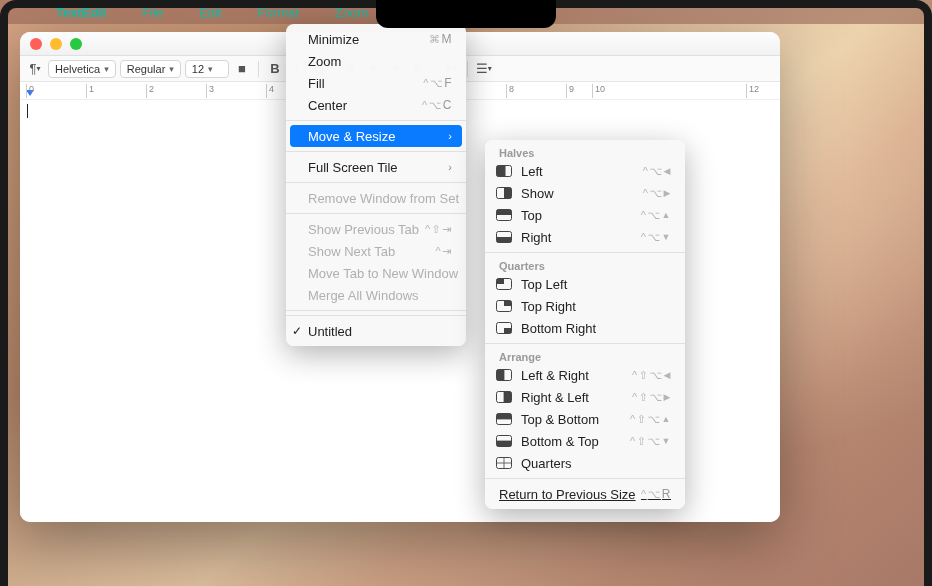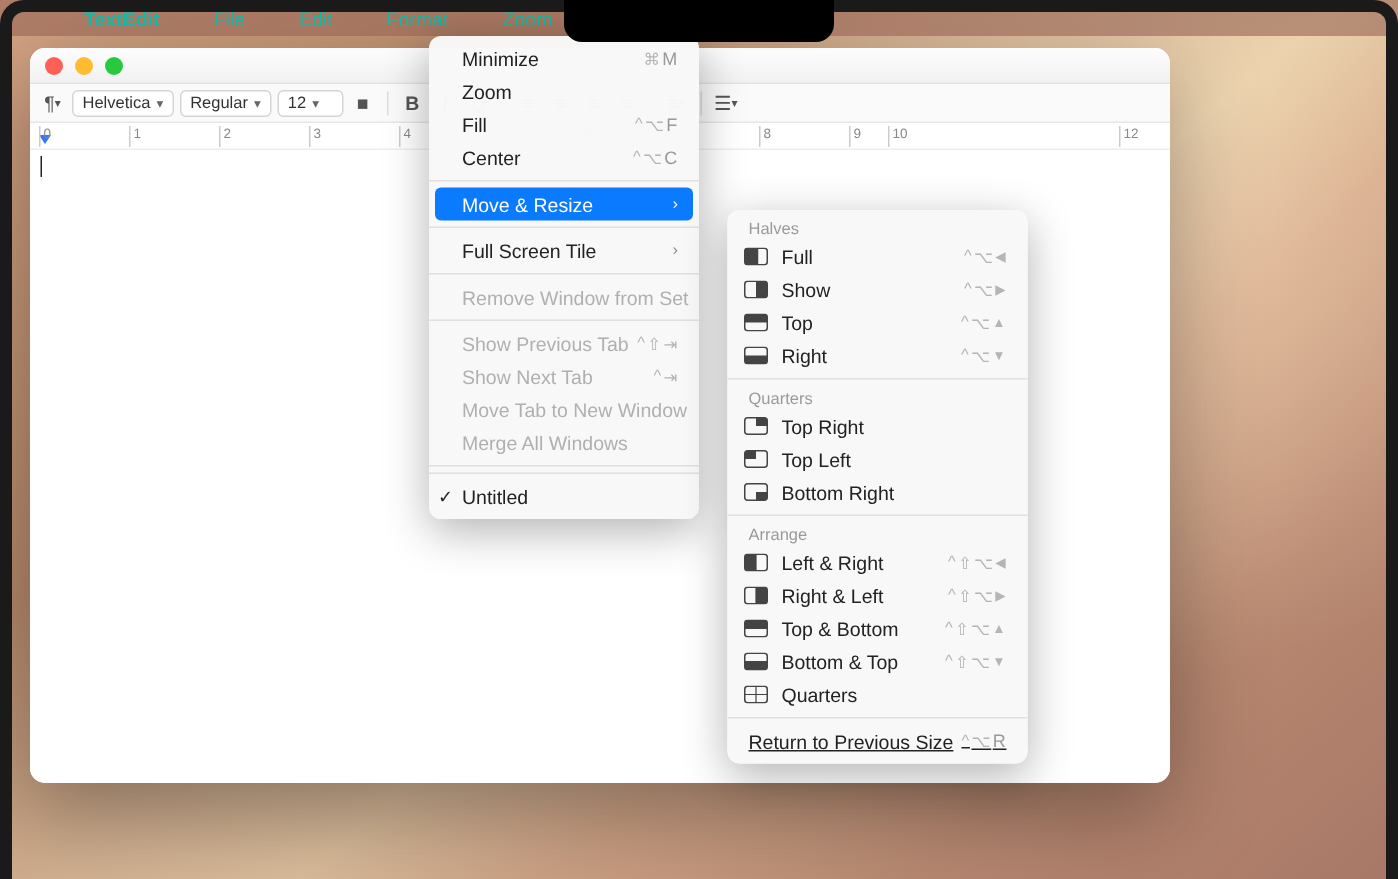--- a/index.html
+++ b/index.html
@@ -38,21 +38,21 @@
 .menu { position:absolute; background:rgba(248,248,248,0.98); border-radius:8px; box-shadow:0 8px 30px rgba(0,0,0,0.3); padding:4px 0; font-size:13px; color:#222; z-index:60; min-width:180px; }
 .menu .row { display:flex; align-items:center; justify-content:space-between; padding:2px 14px 2px 22px; height:22px; white-space:nowrap; cursor:default; position:relative; }
 .menu .row .label { flex:1; }
 .menu .row .shortcut { color:#999; font-size:12px; letter-spacing:0.5px; display:flex; align-items:center; gap:1px; }
 .menu .row.highlighted { background:#0a7aff; color:#fff; margin:0 4px; border-radius:4px; padding-left:18px; padding-right:10px; }
 .menu .row.highlighted .chev { color:#fff; margin-left:12px; }
 .menu .row.disabled { color:#b0b0b0; }
 .menu .row .chev { color:#888; margin-left:12px; font-size:11px; }
 .menu .row .check { position:absolute; left:6px; color:#222; font-size:12px; }
 .menu .divider { height:1px; background:#e0e0e0; margin:4px 0; }
-.menu .section { padding:3px 14px 1px; color:#9a9a9a; font-size:11px; font-weight:400; }
+.menu .section { padding:3px 14px 1px; color:#9a9a9a; font-size:11px; font-weight:700; }
 
 .submenu { position:absolute; top:140px; left:485px; width:200px; }
 .submenu .row { padding-left:10px; }
 .submenu .row .icn { width:18px; height:14px; margin-right:8px; display:flex; align-items:center; justify-content:center; }
 .submenu .row .icn svg { width:16px; height:12px; }
 .submenu .row.footer { padding-left:14px;text-decoration:underline; }
 
 .shortcut .sym { font-size:11px; color:#b5b5b5; }
 </style>
 </head>
@@ -209,21 +209,21 @@
 
 <div class="menu submenu" id="submenu">
     <div class="section">Halves</div>
     <div class="row">
       <span class="icn">
         <svg viewBox="0 0 16 12">
           <rect x="0.5" y="0.5" width="15" height="11" rx="2" fill="none" stroke="#444" stroke-width="1"></rect>
           <path d="M2 0.5 h7.5 v11 h-7.5 a1.5 1.5 0 0 1 -1.5 -1.5 v-8 a1.5 1.5 0 0 1 1.5 -1.5 z" fill="#444"></path>
         </svg>
       </span>
-      <span class="label">Full</span>
+      <span class="label">Left</span>
       <span class="shortcut">
         <span class="sym">^</span>
         <span class="sym">⌥</span>
         <span class="sym" style="font-size:9px">◀</span>
       </span>
     </div>
     <div class="row">
       <span class="icn">
         <svg viewBox="0 0 16 12">
           <rect x="0.5" y="0.5" width="15" height="11" rx="2" fill="none" stroke="#444" stroke-width="1"></rect>
@@ -264,33 +264,33 @@
         <span class="sym">⌥</span>
         <span class="sym" style="font-size:9px">▼</span>
       </span>
     </div>
     <div class="divider"></div>
     <div class="section">Quarters</div>
     <div class="row">
       <span class="icn">
         <svg viewBox="0 0 16 12">
           <rect x="0.5" y="0.5" width="15" height="11" rx="2" fill="none" stroke="#444" stroke-width="1"></rect>
+          <path d="M2 0.5 h6 v5.5 h-7.5 v-4 a1.5 1.5 0 0 1 1.5 -1.5 z" fill="#444"></path>
+        </svg>
+      </span>
+      <span class="label">Top Left</span>
+    </div>
+    <div class="row">
+      <span class="icn">
+        <svg viewBox="0 0 16 12">
+          <rect x="0.5" y="0.5" width="15" height="11" rx="2" fill="none" stroke="#444" stroke-width="1"></rect>
           <path d="M8 0.5 h6 a1.5 1.5 0 0 1 1.5 1.5 v4 h-7.5 z" fill="#444"></path>
         </svg>
       </span>
       <span class="label">Top Right</span>
-    </div>
-    <div class="row">
-      <span class="icn">
-        <svg viewBox="0 0 16 12">
-          <rect x="0.5" y="0.5" width="15" height="11" rx="2" fill="none" stroke="#444" stroke-width="1"></rect>
-          <path d="M2 0.5 h6 v5.5 h-7.5 v-4 a1.5 1.5 0 0 1 1.5 -1.5 z" fill="#444"></path>
-        </svg>
-      </span>
-      <span class="label">Top Left</span>
     </div>
     <div class="row">
       <span class="icn">
         <svg viewBox="0 0 16 12">
           <rect x="0.5" y="0.5" width="15" height="11" rx="2" fill="none" stroke="#444" stroke-width="1"></rect>
           <path d="M8 6 h7.5 v4 a1.5 1.5 0 0 1 -1.5 1.5 h-6 z" fill="#444"></path>
         </svg>
       </span>
       <span class="label">Bottom Right</span>
     </div>

